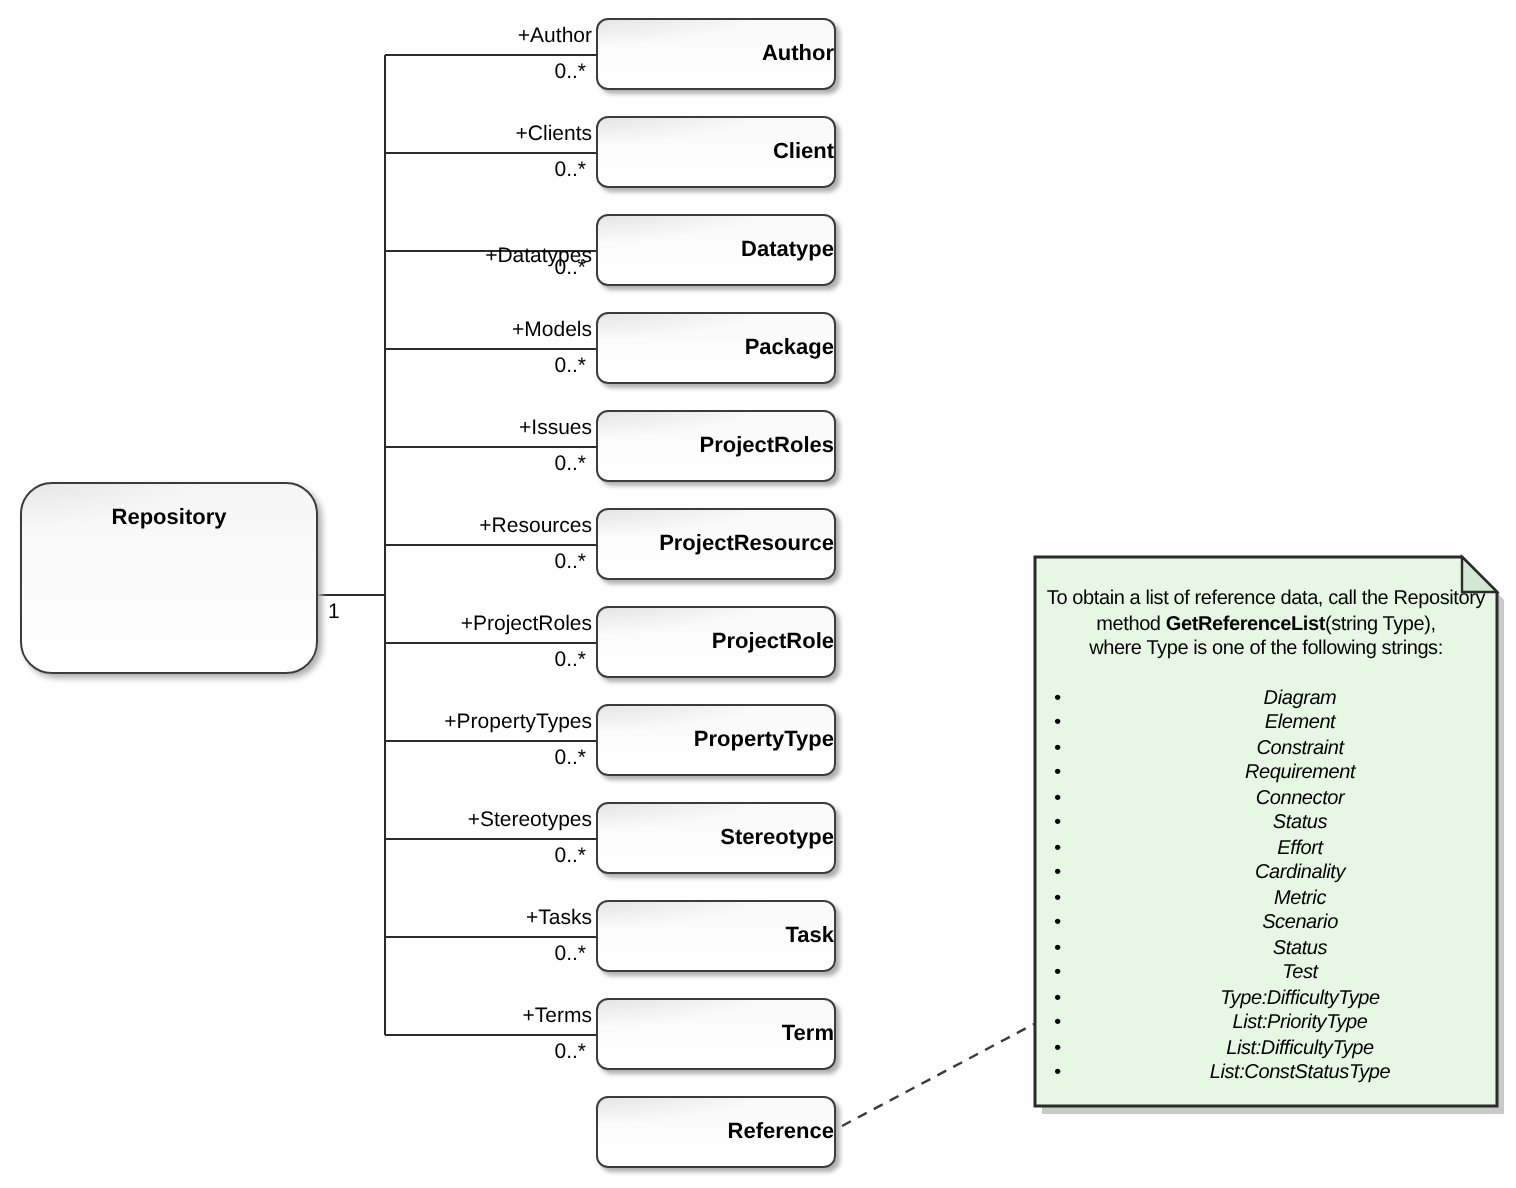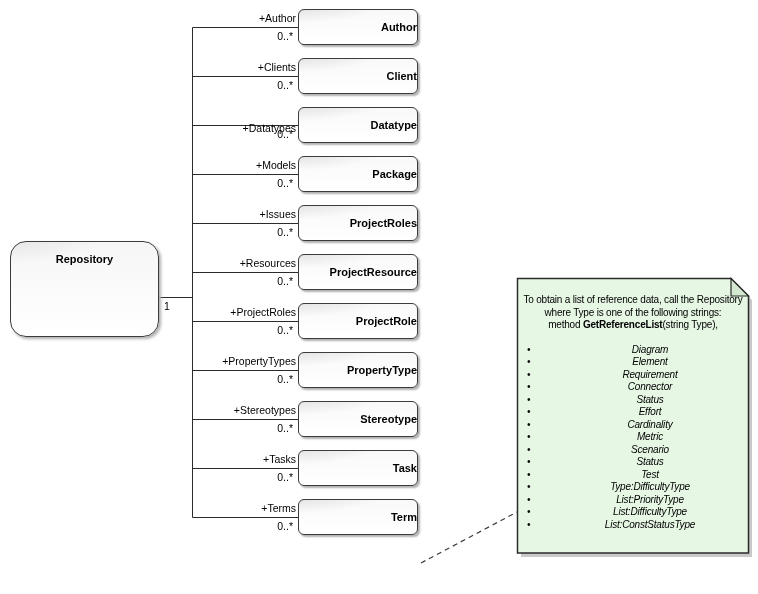--- a/index.html
+++ b/index.html
@@ -149,20 +149,23 @@
     </div>
   <div class="clsbox" style="top:401px">
       <span>Stereotype</span>
     </div>
   <div class="clsbox" style="top:450px">
       <span>Task</span>
     </div>
   <div class="clsbox" style="top:499px">
       <span>Term</span>
     </div>
+  <div class="clsbox" style="top:548px">
+      <span>Reference</span>
+    </div>
 
   <div class="rolelbl" style="top:12px">+Author</div>
   <div class="rolelbl" style="top:61px">+Clients</div>
   <div class="rolelbl" style="top:122px">+Datatypes</div>
   <div class="rolelbl" style="top:159px">+Models</div>
   <div class="rolelbl" style="top:208px">+Issues</div>
   <div class="rolelbl" style="top:257px">+Resources</div>
   <div class="rolelbl" style="top:306px">+ProjectRoles</div>
   <div class="rolelbl" style="top:355px">+PropertyTypes</div>
   <div class="rolelbl" style="top:404px">+Stereotypes</div>
@@ -176,25 +179,26 @@
   <div class="multlbl" style="top:226px">0..*</div>
   <div class="multlbl" style="top:275px">0..*</div>
   <div class="multlbl" style="top:324px">0..*</div>
   <div class="multlbl" style="top:373px">0..*</div>
   <div class="multlbl" style="top:422px">0..*</div>
   <div class="multlbl" style="top:471px">0..*</div>
   <div class="multlbl" style="top:520px">0..*</div>
 
   <div class="notetext">
     <p>To obtain a list of reference data, call the Repository</p>
+    <p><span>method </span><span class="bold">GetReferenceList</span><span>(string Type),</span></p>
     <p>where Type is one of the following strings:</p>
-    <p><span>method </span><span class="bold">GetReferenceList</span><span>(string Type),</span></p>
     <ul>
       <li>Diagram</li>
       <li>Element</li>
+      <li>Constraint</li>
       <li>Requirement</li>
       <li>Connector</li>
       <li>Status</li>
       <li>Effort</li>
       <li>Cardinality</li>
       <li>Metric</li>
       <li>Scenario</li>
       <li>Status</li>
       <li>Test</li>
       <li>Type:DifficultyType</li>

